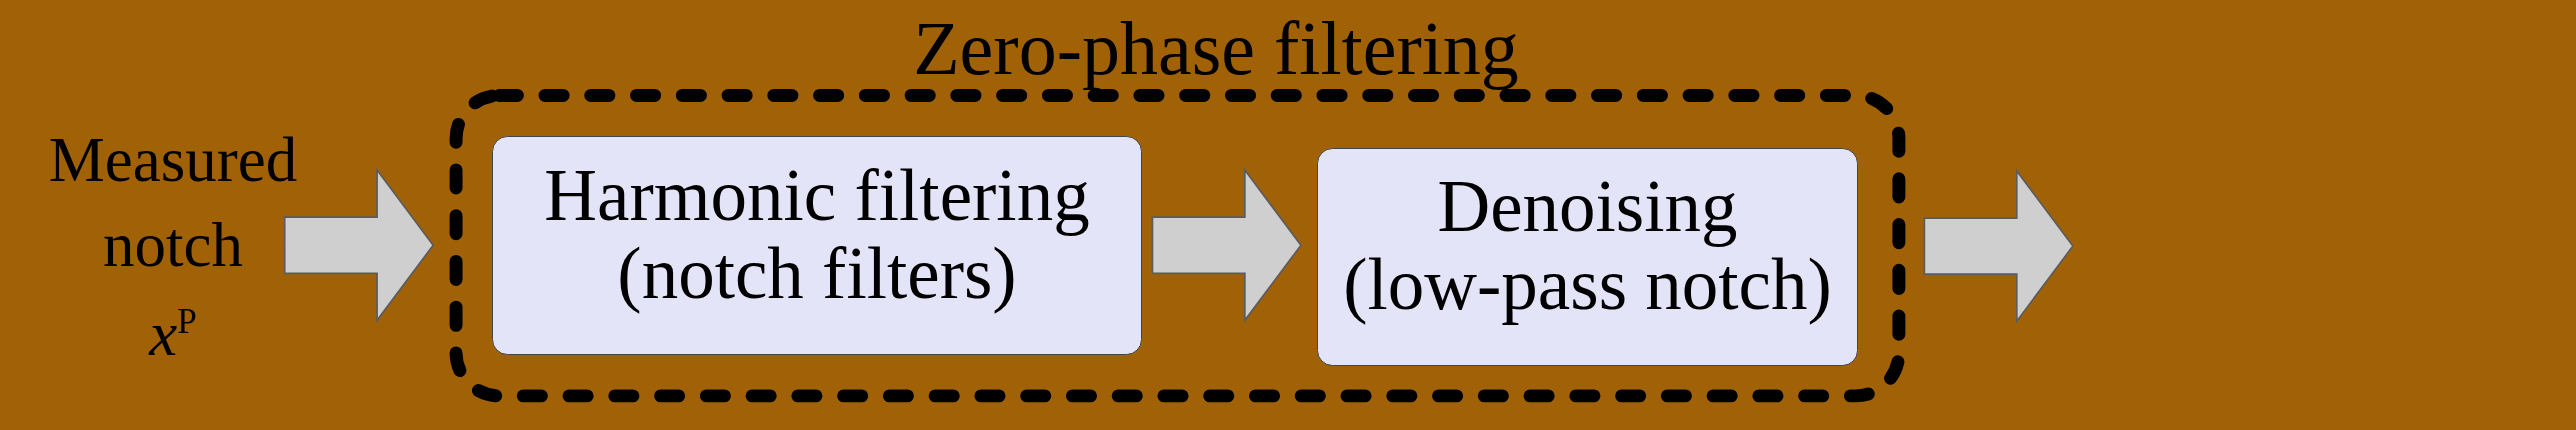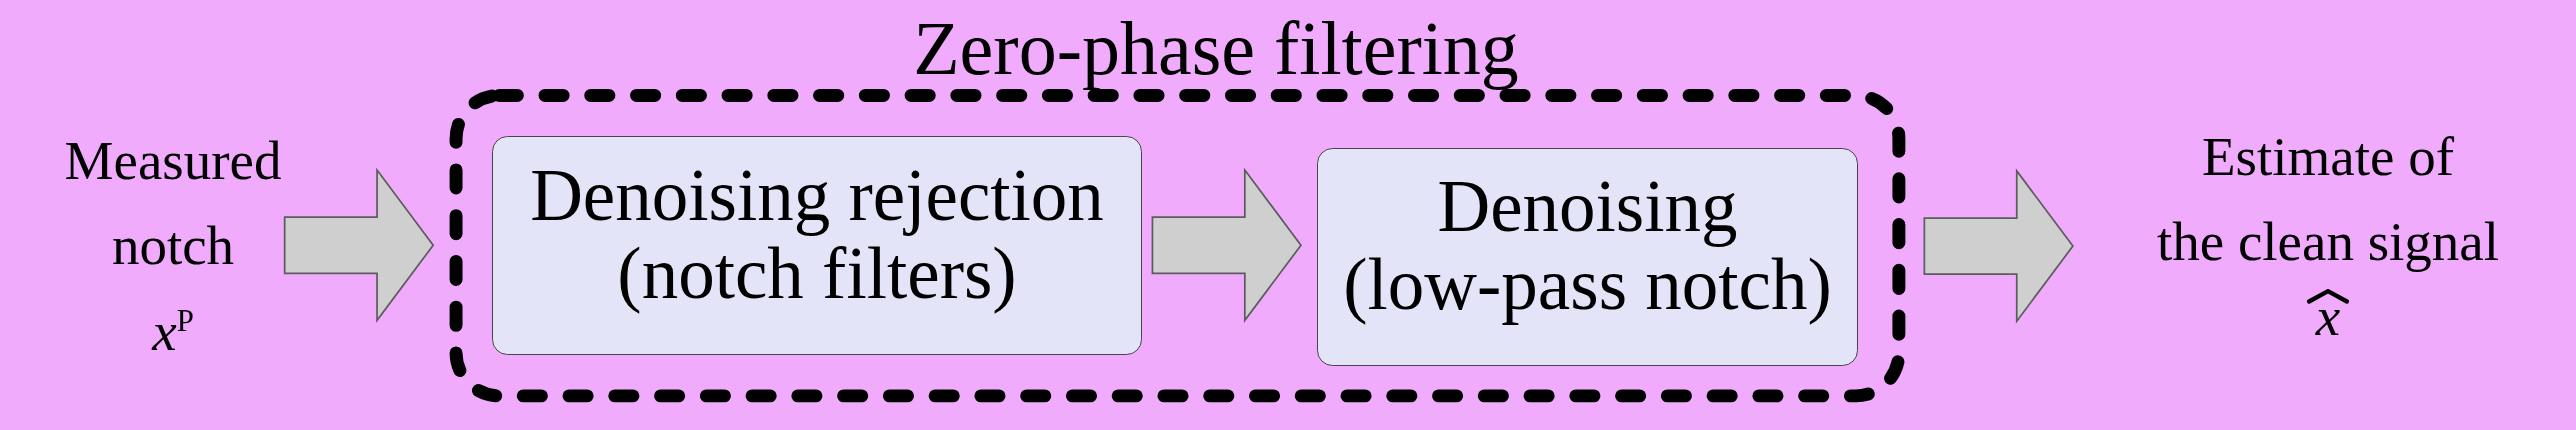--- a/index.html
+++ b/index.html
@@ -6,21 +6,21 @@
   .canvas{
     position:relative;width:2576px;height:430px;overflow:hidden;
     font-family:"Liberation Serif","DejaVu Serif",serif;color:#000;background:#fff;
   }
   svg.gfx{position:absolute;left:0;top:0;}
   .title{
     position:absolute;left:1216px;top:9.5px;transform:translateX(-50%);
     font-size:76px;line-height:76px;white-space:nowrap;
   }
   .label{
-    position:absolute;text-align:center;font-size:55px;line-height:85px;white-space:nowrap;
+    position:absolute;text-align:center;font-size:63px;line-height:85px;white-space:nowrap;
   }
   .label.input{left:0;top:118px;width:346px;}
   .label.output{left:2080px;top:114px;width:496px;}
   .math{position:relative;}
   .label.input .math{top:-8.6px;}
   .label.output .math{top:-10.4px;}
   .math i{font-style:italic;}
   .math sup{font-size:56%;font-style:normal;vertical-align:0.62em;}
   .block{
     position:absolute;display:flex;flex-direction:column;justify-content:center;align-items:center;
@@ -29,59 +29,48 @@
   }
   .block .btxt{transform:translateY(-11.2px);}
   .block1{left:492px;top:136px;width:650px;height:219px;}
   .block2{left:1317px;top:148px;width:541px;height:218px;}
   .xhat{position:relative;display:inline-block;}
   .xhat svg{position:absolute;left:50%;top:15.5px;transform:translateX(-50%);}
 </style>
 </head>
 <body style="background: rgb(255, 255, 255);">
 
-<div class="canvas" style="background: #f0abfc; color: rgb(0, 0, 0);">
+<div class="canvas" style="background: #a16207; color: rgb(0, 0, 0);">
 
   <svg class="gfx" width="2576" height="430" viewBox="0 0 2982 498">
 
     <rect class="dashed-rect" x="527.5" y="110.5" width="1671" height="348" rx="50" ry="50" fill="none" stroke="#000000" stroke-width="15" stroke-dasharray="21 32" stroke-linecap="round"></rect>
 
     <polygon class="arrow" transform="translate(329 284)" points="0,-32.5 107,-32.5 107,-87 172,0 107,87 107,32.5 0,32.5" fill="#cfcfcf" stroke="#5c5c5c" stroke-width="2"></polygon>
     <polygon class="arrow" transform="translate(1334 284)" points="0,-32.5 107,-32.5 107,-87 172,0 107,87 107,32.5 0,32.5" fill="#cfcfcf" stroke="#5c5c5c" stroke-width="2"></polygon>
     <polygon class="arrow" transform="translate(2228 285)" points="0,-32.5 107,-32.5 107,-87 172,0 107,87 107,32.5 0,32.5" fill="#cfcfcf" stroke="#5c5c5c" stroke-width="2"></polygon>
   </svg>
 
   <div class="title">Zero-phase filtering</div>
 
   <div class="label input">
     <div>Measured</div>
     <div>notch</div>
     <div class="math"><i>x</i><sup>P</sup></div>
   </div>
 
   <div class="block block1" style="background: rgb(228, 228, 248); border-color: rgb(69, 69, 69);">
     <div class="btxt">
-      <div>Denoising rejection</div>
+      <div>Harmonic filtering</div>
       <div>(notch filters)</div>
     </div>
   </div>
 
   <div class="block block2" style="background: rgb(228, 228, 248); border-color: rgb(69, 69, 69);">
     <div class="btxt">
       <div>Denoising</div>
       <div>(low-pass notch)</div>
     </div>
   </div>
 
-  <div class="label output">
-    <div>Estimate of</div>
-    <div>the clean signal</div>
-    <div class="math">
-      <span class="xhat">
-        <svg width="43" height="14.7" viewBox="0 0 50 17">
-          <polyline class="hat-line" points="3,14.5 25,2.5 47,14.5" fill="none" stroke="#000000" stroke-width="5" stroke-linecap="round"></polyline>
-        </svg><i>x</i>
-      </span>
-    </div>
-  </div>
 
 </div>
 
 
 </body></html>

